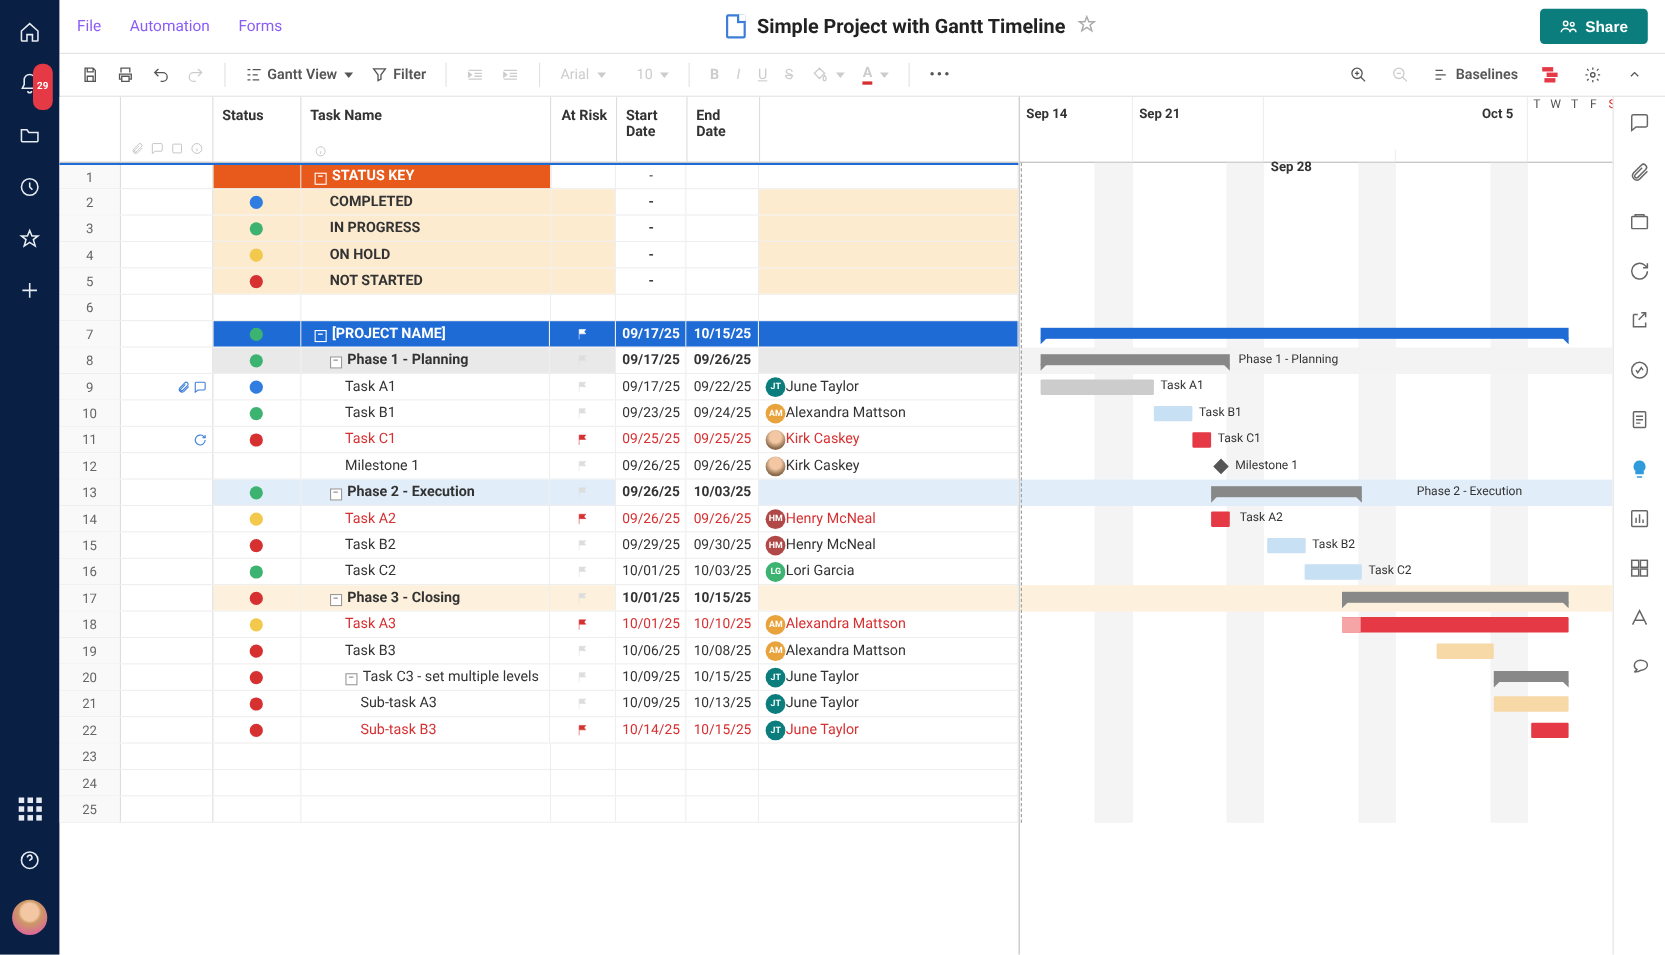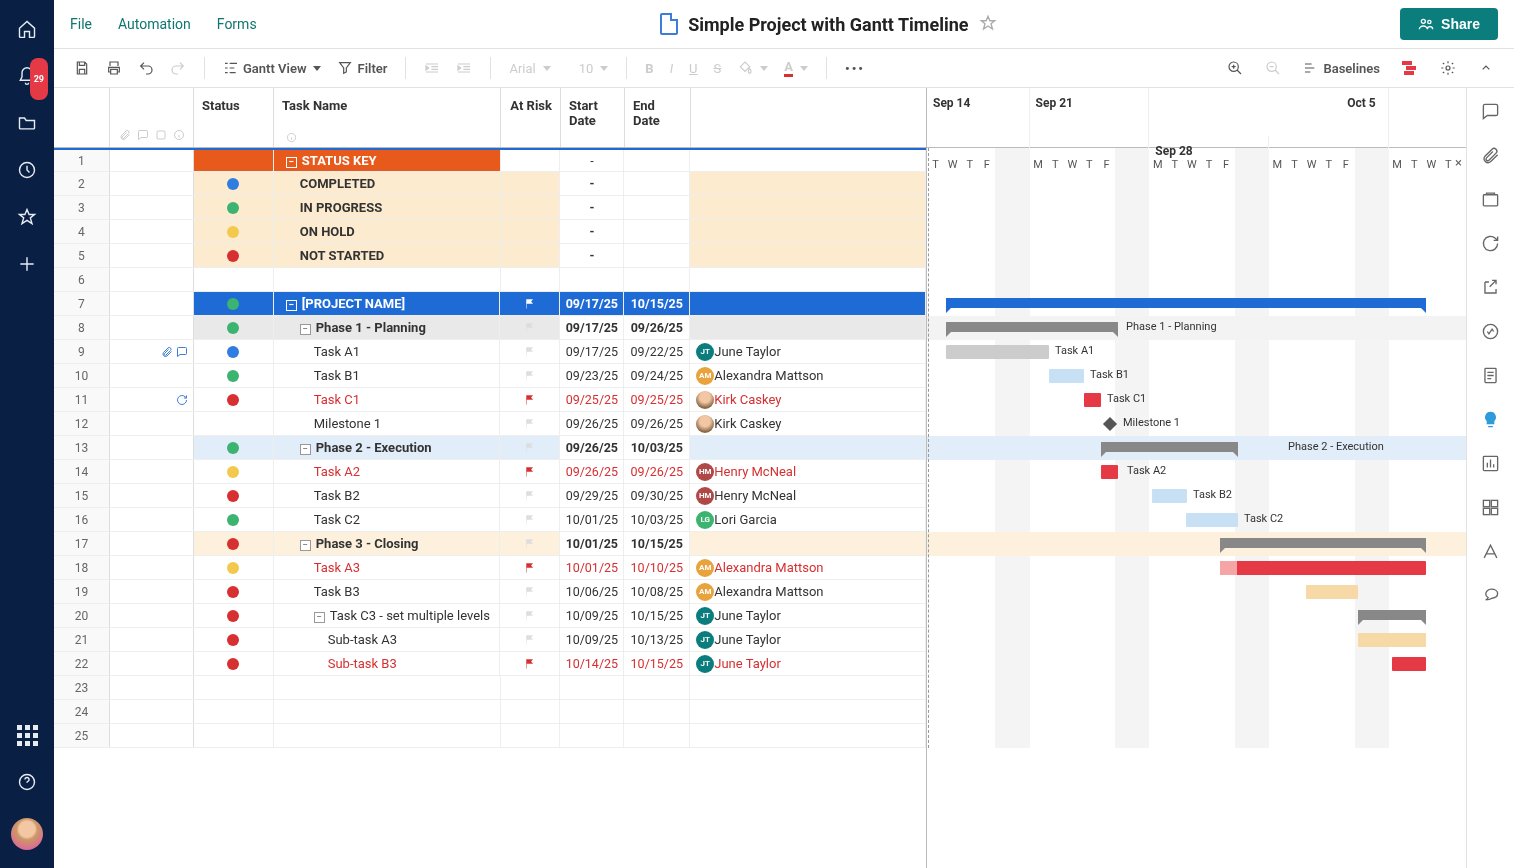--- a/index.html
+++ b/index.html
@@ -22,21 +22,21 @@
 
 .topbar { height: 44px; display: flex; align-items: center; padding: 0 16px; border-bottom: 0; }
 .logo { font-size: 20px; font-weight: 600; color: #0a1f44; letter-spacing: -0.3px; }
 .topbar .grow { flex: 1; }
 .search { display: flex; align-items: center; border: 1px solid #ccc; border-radius: 4px; padding: 4px 8px; width: 220px; height: 28px; color: #888; }
 .search svg { width: 14px; height: 14px; stroke: #888; fill: none; stroke-width: 2; margin-right: 6px; }
 .search input { border: none; outline: none; font-size: 13px; flex: 1; background: transparent; }
 
 
 .menubar { height: 48px; display: flex; align-items: center; padding: 0 16px; }
-.menubar .menu { display: flex; gap: 26px; font-size: 14px; color: #0f766e; }
+.menubar .menu { display: flex; gap: 26px; font-size: 14px; color: #8b5cf6; }
 .menubar .menu span { cursor: pointer; }
 .menubar .center { flex: 1; display: flex; justify-content: center; align-items: center; gap: 10px; }
 .doc-icon { width: 18px; height: 22px; border: 2px solid #3b7dd8; border-radius: 2px; position: relative; }
 .doc-icon::after { content: ""; position: absolute; right: -2px; top: -2px; width: 6px; height: 6px; background: #fff; border-left: 2px solid #3b7dd8; border-bottom: 2px solid #3b7dd8; }
 .doc-title { font-size: 18px; font-weight: 700; color: #222; }
 .star-icon svg { width: 18px; height: 18px; stroke: #aaa; fill: none; stroke-width: 1.8; }
 .share-btn { background: #0b7d7d; color: #fff; border: none; border-radius: 4px; padding: 8px 18px; font-size: 14px; font-weight: 600; display: flex; align-items: center; gap: 7px; cursor: pointer; }
 .share-btn svg { width: 16px; height: 16px; stroke: #fff; fill: none; stroke-width: 2; }
 
 
@@ -124,21 +124,21 @@
 .flag { width: 12px; height: 12px; }
 
 .avatar { width: 18px; height: 18px; border-radius: 50%; font-size: 8px; font-weight: 700; color: #fff; display: flex; align-items: center; justify-content: center; flex: none; }
 .av-jt { background: #0b7d7d; }
 .av-am { background: #e8a33c; }
 .av-hm { background: #b04848; }
 .av-lg { background: #3cb371; }
 .av-photo { background: radial-gradient(circle at 50% 35%, #f3c7a3 0%, #f3c7a3 35%, #8a6a4a 70%); }
 
 
-.gantt-hdr { height: 60px; border-bottom: 1px solid #bbb; display: flex; flex-direction: column; }
+.gantt-hdr { height: 60px; border-bottom: 1px solid #bbb; display: flex; flex-direction: row; }
 .gantt-weeks { flex: 1; display: flex; position: relative; }
 .gweek { border-right: 1px solid #eee; font-size: 12px; font-weight: 700; padding: 8px 6px 0; position: relative; color: #333; }
 .gantt-days { height: 19px; display: flex; font-size: 11px; color: #555; position: relative; }
 .gday { width: 17.1px; text-align: center; flex: none; }
 .gday.w { color: #d63031; }
 .close-x { position: absolute; right: 4px; bottom: 1px; font-size: 13px; color: #666; cursor: pointer; }
 
 .gantt-body { position: relative; }
 .gantt-row { height: 24px; border-bottom: 1px solid transparent; position: relative; }
 .gantt-row.r-grey { background: #f3f3f3; }

